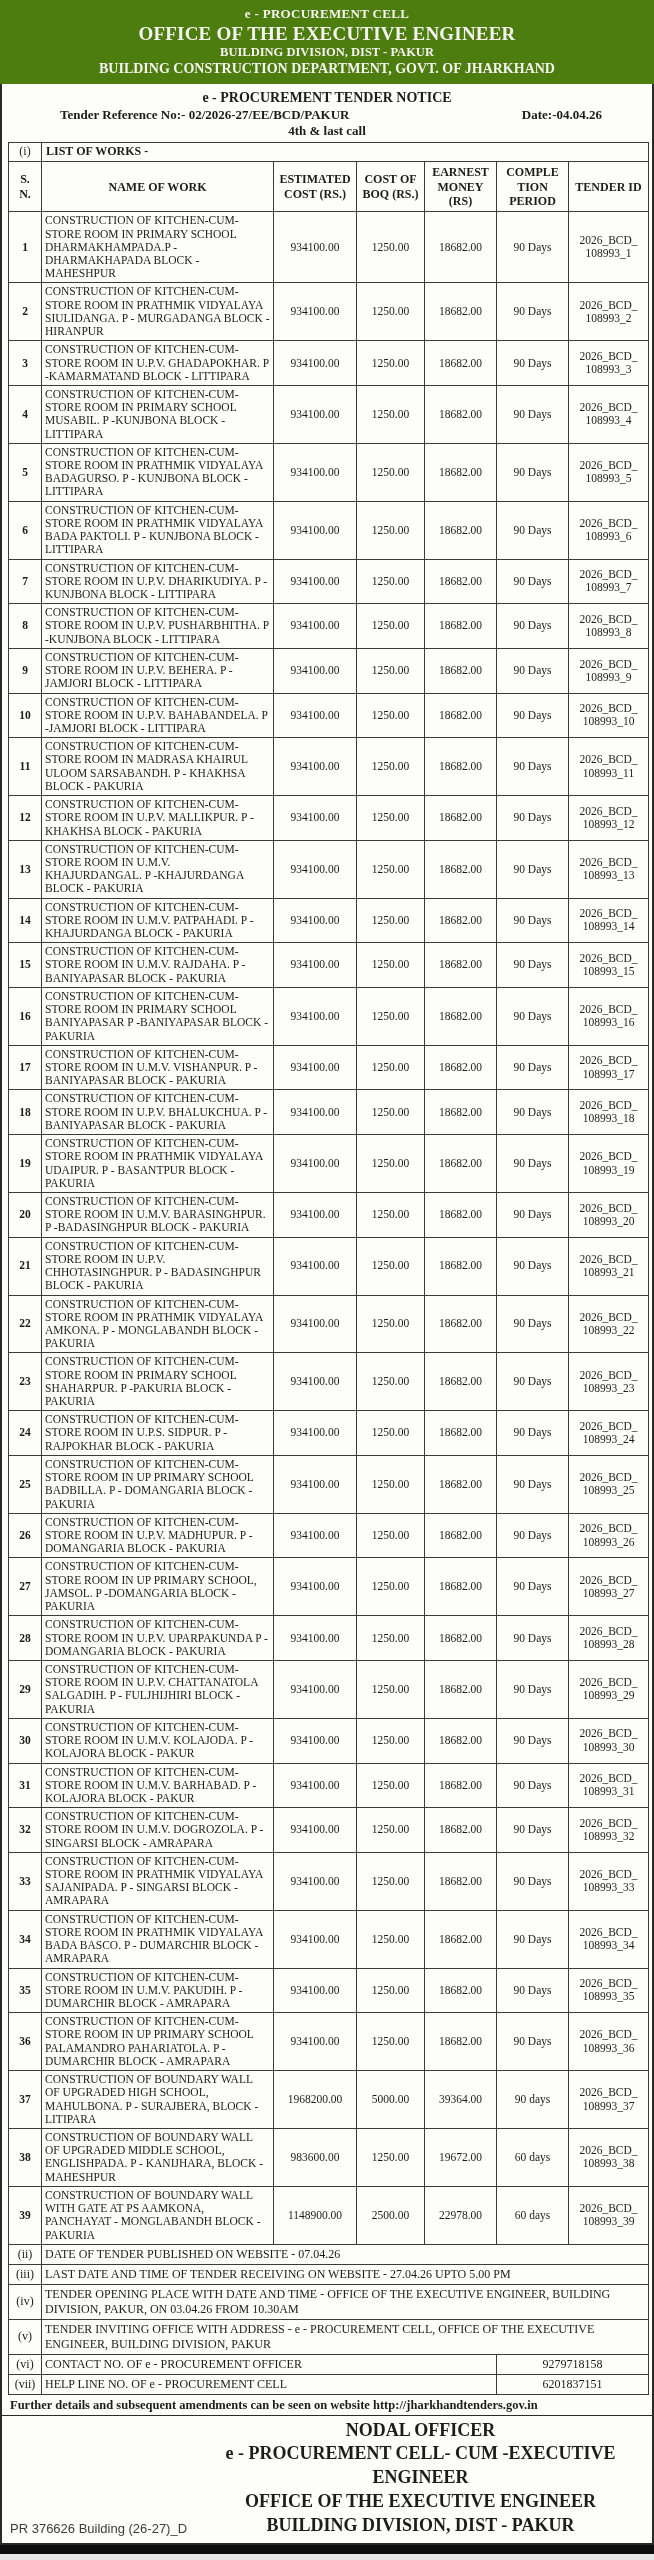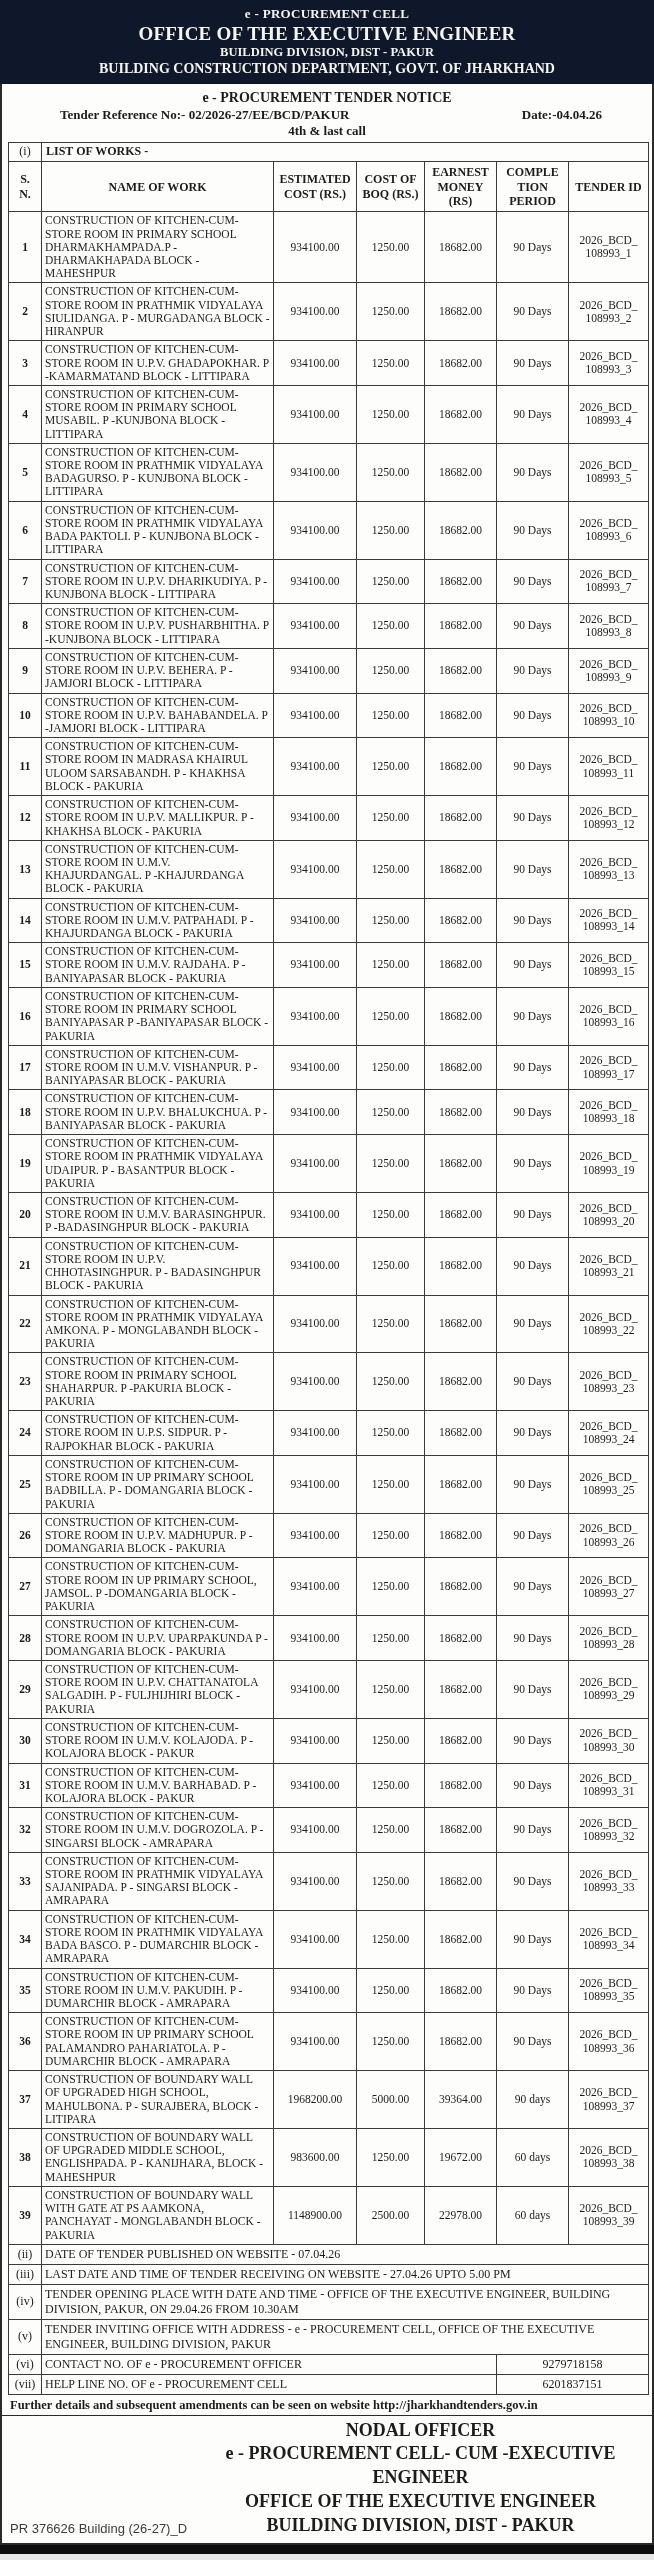--- a/index.html
+++ b/index.html
@@ -7,21 +7,21 @@
     position:relative;
     width:654px;
     margin:0 auto;
     background:#fdfdfc;
     color:#1c1c1c;
     font-family:"Liberation Serif","DejaVu Serif",serif;
     box-sizing:border-box;
   }
   
   .band{
-    background:#0f172a;
+    background:#4d7c0f;
     color:#f5f5f0;
     text-align:center;
     padding:6px 4px 7px 4px;
     line-height:1.22;
   }
   .band-l1{font-size:13px;font-weight:bold;letter-spacing:.3px;}
   .band-l2{font-size:19px;font-weight:bold;letter-spacing:.2px;}
   .band-l3{font-size:12.5px;font-weight:bold;}
   .band-l4{font-size:14px;font-weight:bold;}
   
@@ -517,21 +517,21 @@
           <tr class="note-row">
             <td class="n-label">(ii)</td>
             <td class="n-text" colspan="6">DATE OF TENDER PUBLISHED ON WEBSITE - 07.04.26</td>
           </tr>
           <tr class="note-row">
             <td class="n-label">(iii)</td>
             <td class="n-text" colspan="6">LAST DATE AND TIME OF TENDER RECEIVING ON WEBSITE - 27.04.26 UPTO 5.00 PM</td>
           </tr>
           <tr class="note-row">
             <td class="n-label">(iv)</td>
-            <td class="n-text" colspan="6">TENDER OPENING PLACE WITH DATE AND TIME - OFFICE OF THE EXECUTIVE ENGINEER, BUILDING DIVISION, PAKUR, ON 29.04.26 FROM 10.30AM</td>
+            <td class="n-text" colspan="6">TENDER OPENING PLACE WITH DATE AND TIME - OFFICE OF THE EXECUTIVE ENGINEER, BUILDING DIVISION, PAKUR, ON 03.04.26 FROM 10.30AM</td>
           </tr>
           <tr class="note-row">
             <td class="n-label">(v)</td>
             <td class="n-text" colspan="6">TENDER INVITING OFFICE WITH ADDRESS -  e - PROCUREMENT CELL, OFFICE OF THE EXECUTIVE ENGINEER, BUILDING DIVISION, PAKUR</td>
           </tr>
           <tr class="note-row">
             <td class="n-label">(vi)</td>
             <td class="n-text" colspan="4">CONTACT NO. OF e - PROCUREMENT OFFICER</td>
             <td class="n-value" colspan="2">9279718158</td>
           </tr>

